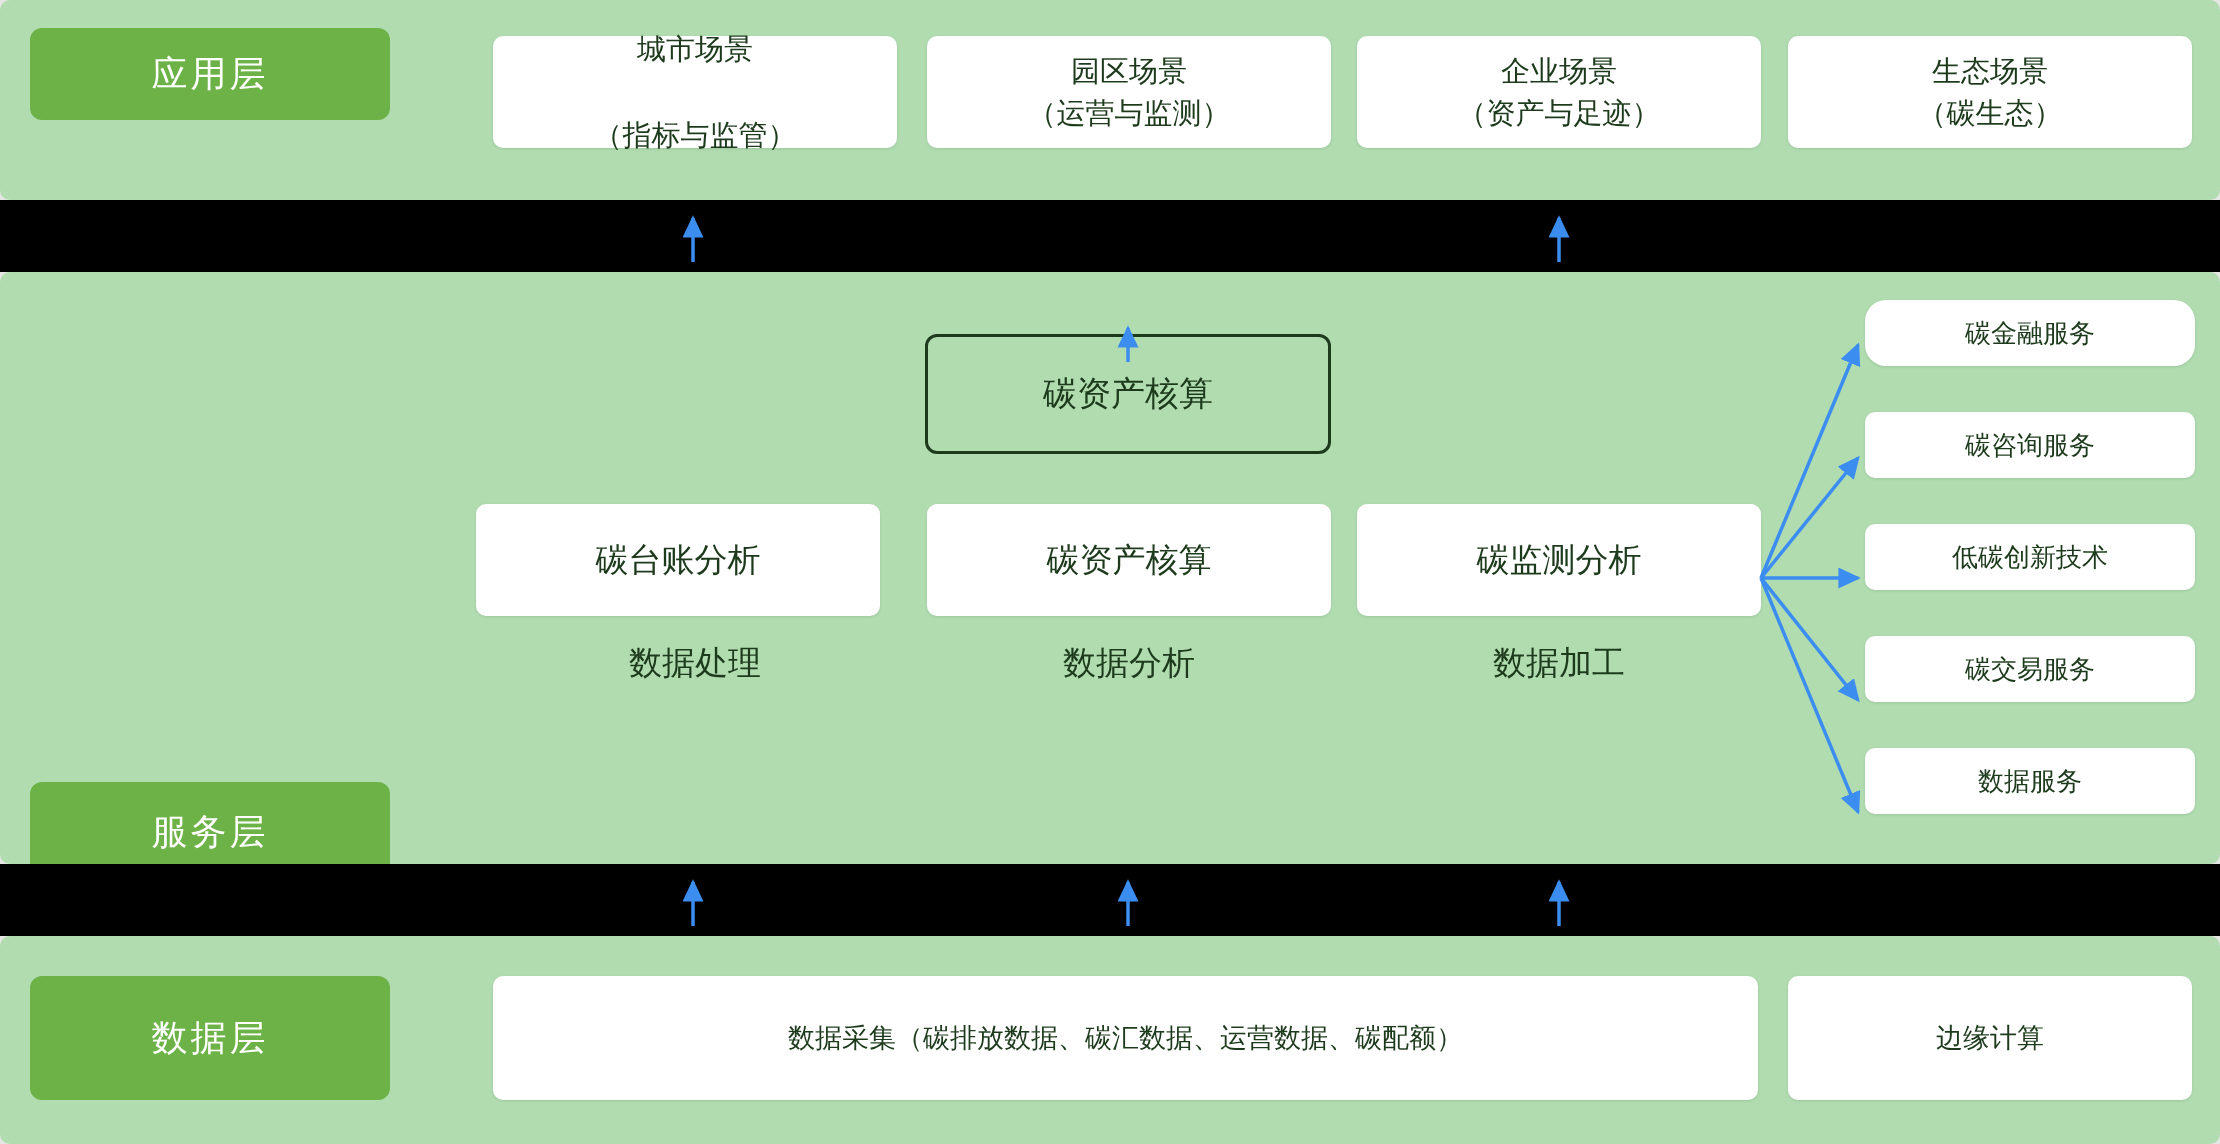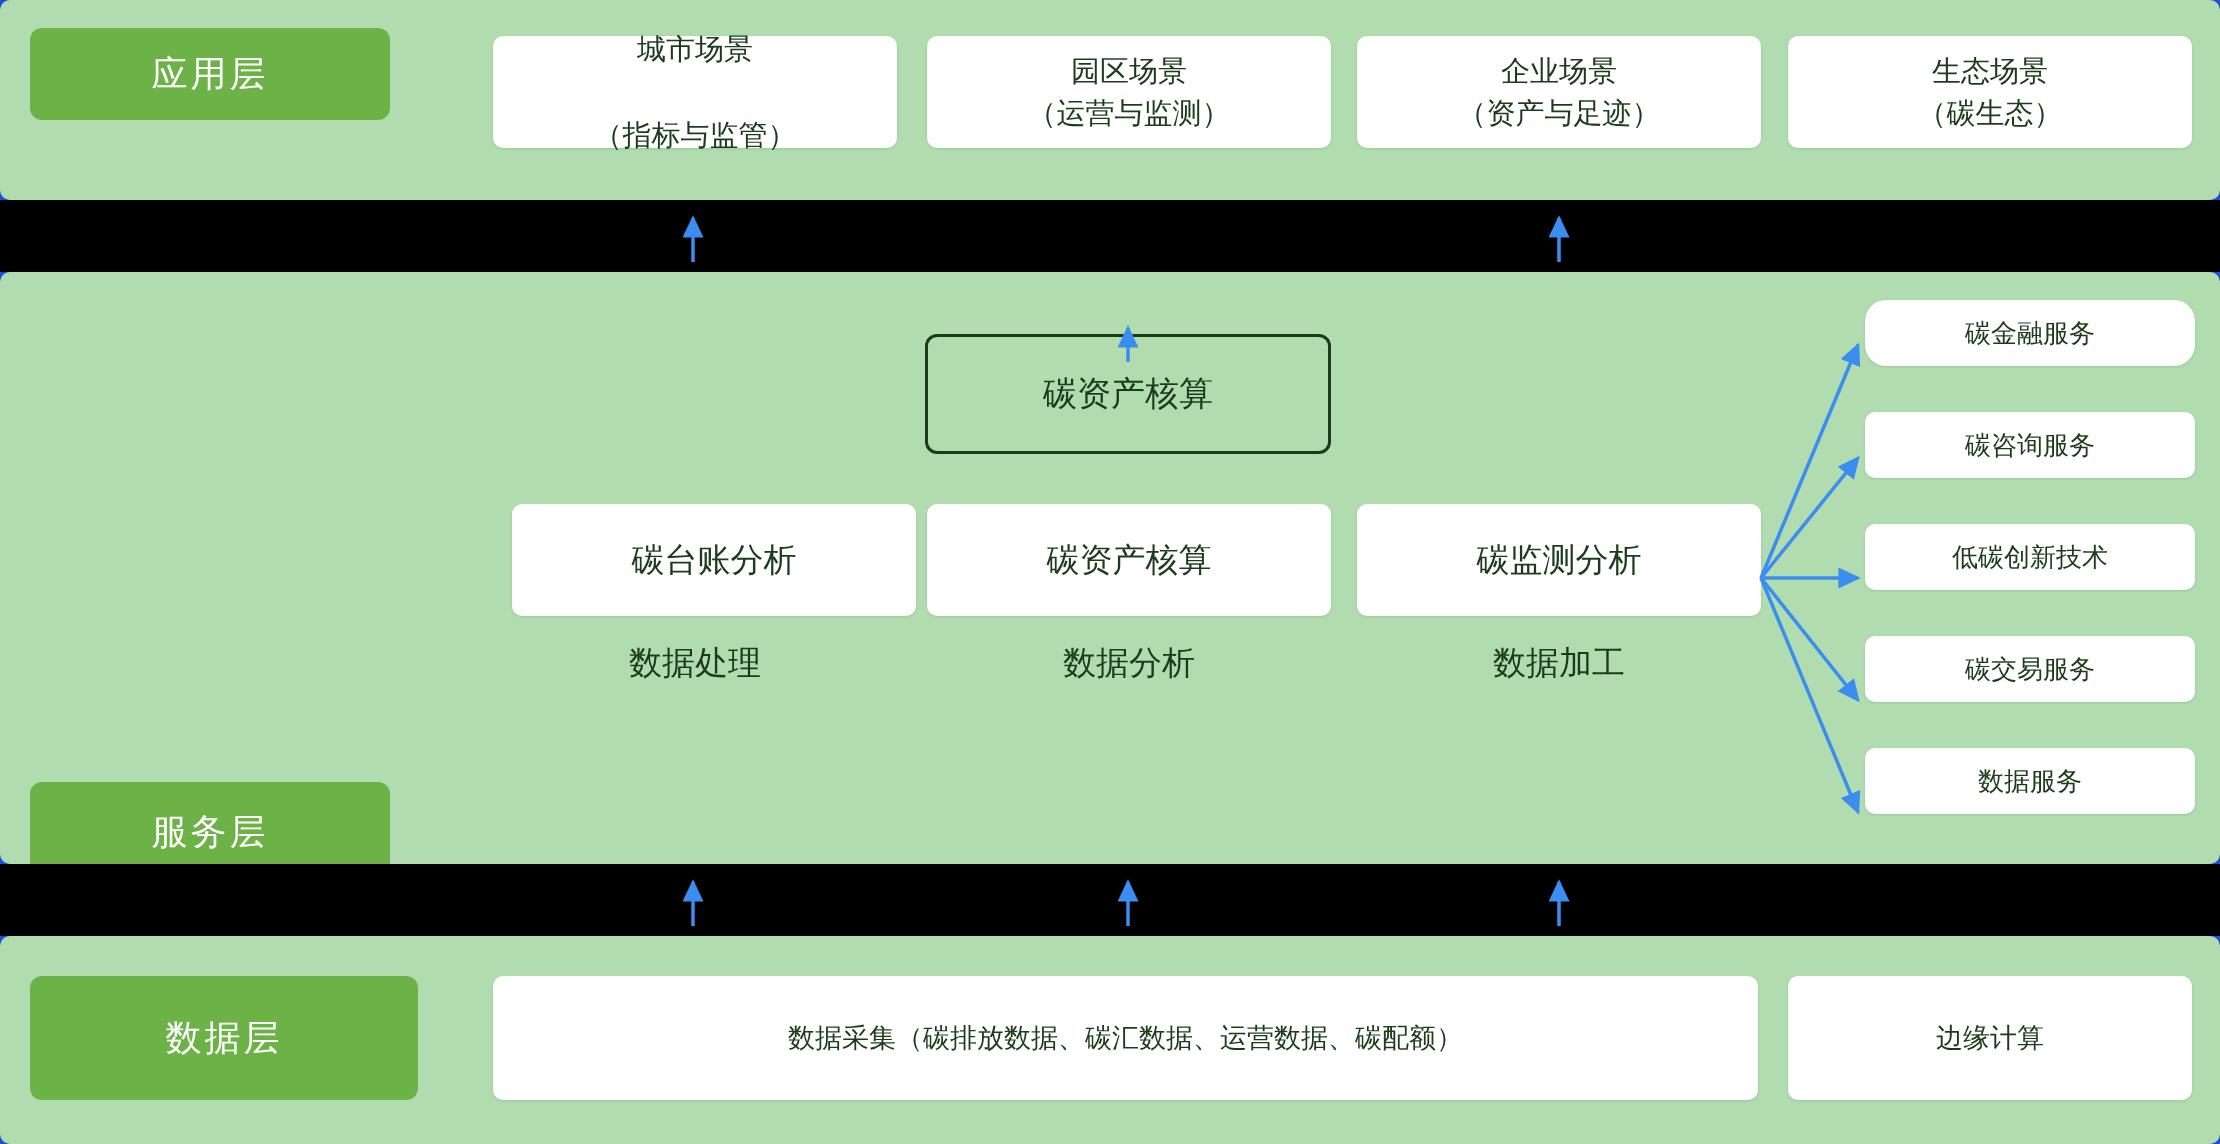--- a/index.html
+++ b/index.html
@@ -7,21 +7,21 @@
     padding: 0;
     background: #ffffff;
   }
   body {
     font-family: "Liberation Sans", "DejaVu Sans", sans-serif;
   }
   #diagram {
     position: relative;
     width: 2220px;
     height: 1144px;
-    background: #1d4ed8;
+    background: #e5e5e5;
     overflow: hidden;
   }
 
   
   .layer-panel {
     position: absolute;
     left: 0;
     width: 2220px;
     background: #b0dcb0;
     border-radius: 10px;
@@ -48,21 +48,21 @@
     color: #ffffff;
     display: flex;
     align-items: center;
     justify-content: center;
     font-size: 36px;
     letter-spacing: 3px;
     box-sizing: border-box;
   }
   #badge-application { left: 30px; top: 28px;  width: 360px; height: 92px; }
   #badge-service     { left: 30px; top: 510px; width: 360px; height: 100px; }
-  #badge-data        { left: 30px; top: 40px;  width: 388px; height: 124px; }
+  #badge-data        { left: 30px; top: 40px;  width: 360px; height: 124px; }
 
   
   .card {
     position: absolute;
     background: #ffffff;
     border-radius: 10px;
     color: #1d3b1c;
     display: flex;
     flex-direction: column;
     align-items: center;
@@ -86,21 +86,21 @@
   #app-card-2 { left: 1357px; }
   #app-card-3 { left: 1788px; }
 
   
   .svc-card {
     top: 232px;
     height: 112px;
     width: 404px;
     font-size: 33px;
   }
-  #svc-card-0 { left: 512px; }
+  #svc-card-0 { left: 476px; }
   #svc-card-1 { left: 927px; }
   #svc-card-2 { left: 1357px; }
 
   
   #svc-outline-box {
     position: absolute;
     left: 925px;
     top: 62px;
     width: 406px;
     height: 120px;

